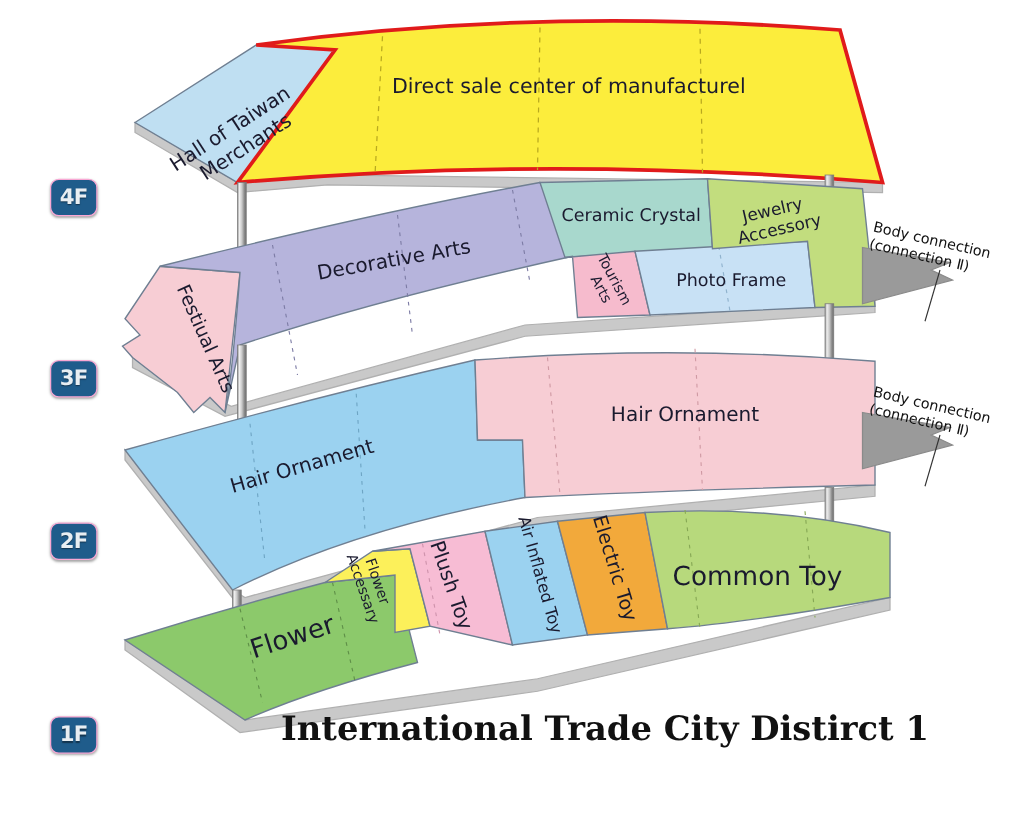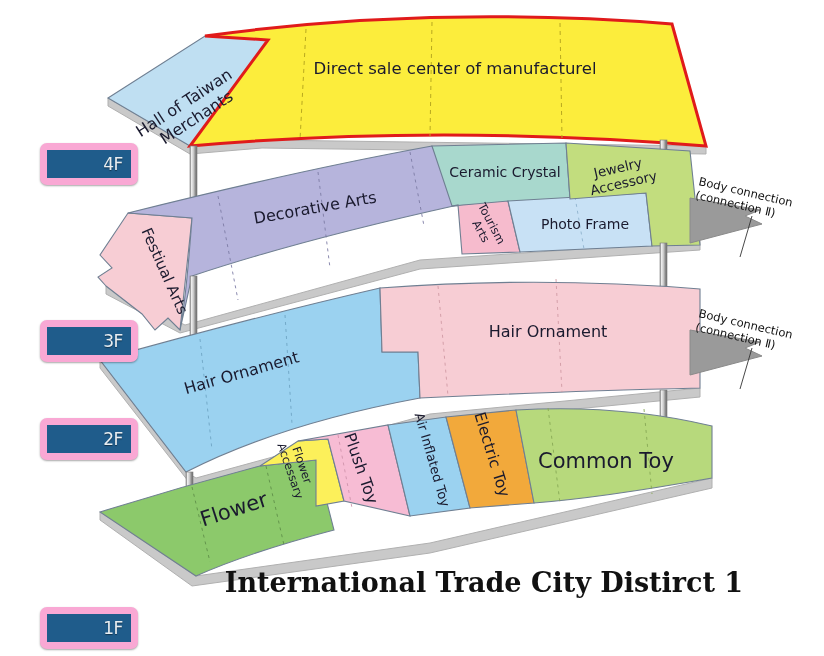--- a/index.html
+++ b/index.html
@@ -2,28 +2,27 @@
 <html><head>
 <meta charset="utf-8">
 <style>
   html,body{margin:0;padding:0;background:#ffffff;}
   body{width:824px;height:656px;overflow:hidden;
        font-family:"DejaVu Sans","Liberation Sans",sans-serif;}
   #stage{position:relative;width:824px;height:656px;background:#fff;}
   svg{position:absolute;left:0;top:0;}
   .floor-badge{
     position:absolute;width:36px;height:28px;border-radius:7px;
-    background:#1f5c8b;border:7px solid #f9a8d4;
+    background:#1f5c8b;border:1px solid #f9a8d4;
     display:flex;align-items:center;justify-content:center;
-    color:#e8eef2;font-weight:normal;font-size:17px;
+    color:#e8eef2;font-weight:bold;font-size:17px;
     font-family:"DejaVu Sans","Liberation Sans",sans-serif;
     box-shadow:0 1px 2px rgba(0,0,0,.35);
     text-shadow:0 1px 1px rgba(0,0,0,.45);
     letter-spacing:-0.5px;
-    padding-left:48px;
   }
   .maptext{font-family:"DejaVu Sans","Liberation Sans",sans-serif;
            fill:#1a1a2e;}
   .title-text{font-family:"DejaVu Serif","Liberation Serif",serif;
               font-weight:bold;font-size:27px;fill:#111;}
   .bconn{font-family:"DejaVu Sans","Liberation Sans",sans-serif;
          font-size:11.5px;fill:#111;}
 </style>
 </head>
 <body>
@@ -174,17 +173,17 @@
     <text class="maptext" font-size="16" text-anchor="middle" transform="translate(356,470) rotate(71)">Plush Toy</text>
     <text class="maptext" font-size="13" text-anchor="middle" transform="translate(428,461) rotate(74)">Air Inflated Toy</text>
     <text class="maptext" font-size="15.5" text-anchor="middle" transform="translate(487,456) rotate(73)">Electric Toy</text>
     <text class="maptext" font-size="21" text-anchor="middle" x="606" y="468">Common Toy</text>
   </g>
 
   <text class="title-text" text-anchor="middle" x="484" y="592">International  Trade City Distirct 1</text>
 </svg>
 
 <div class="floor-badge" style="left:40px; top:143px;">4F</div>
-<div class="floor-badge" style="left:40px; top:288px;margin-top:32px;">3F</div>
+<div class="floor-badge" style="left:40px; top:288px;">3F</div>
 <div class="floor-badge" style="left:40px; top:418px;">2F</div>
-<div class="floor-badge" style="left:40px; top:573px;margin-top:34px;">1F</div>
+<div class="floor-badge" style="left:40px; top:573px;">1F</div>
 
 </div>
 
 </body></html>

